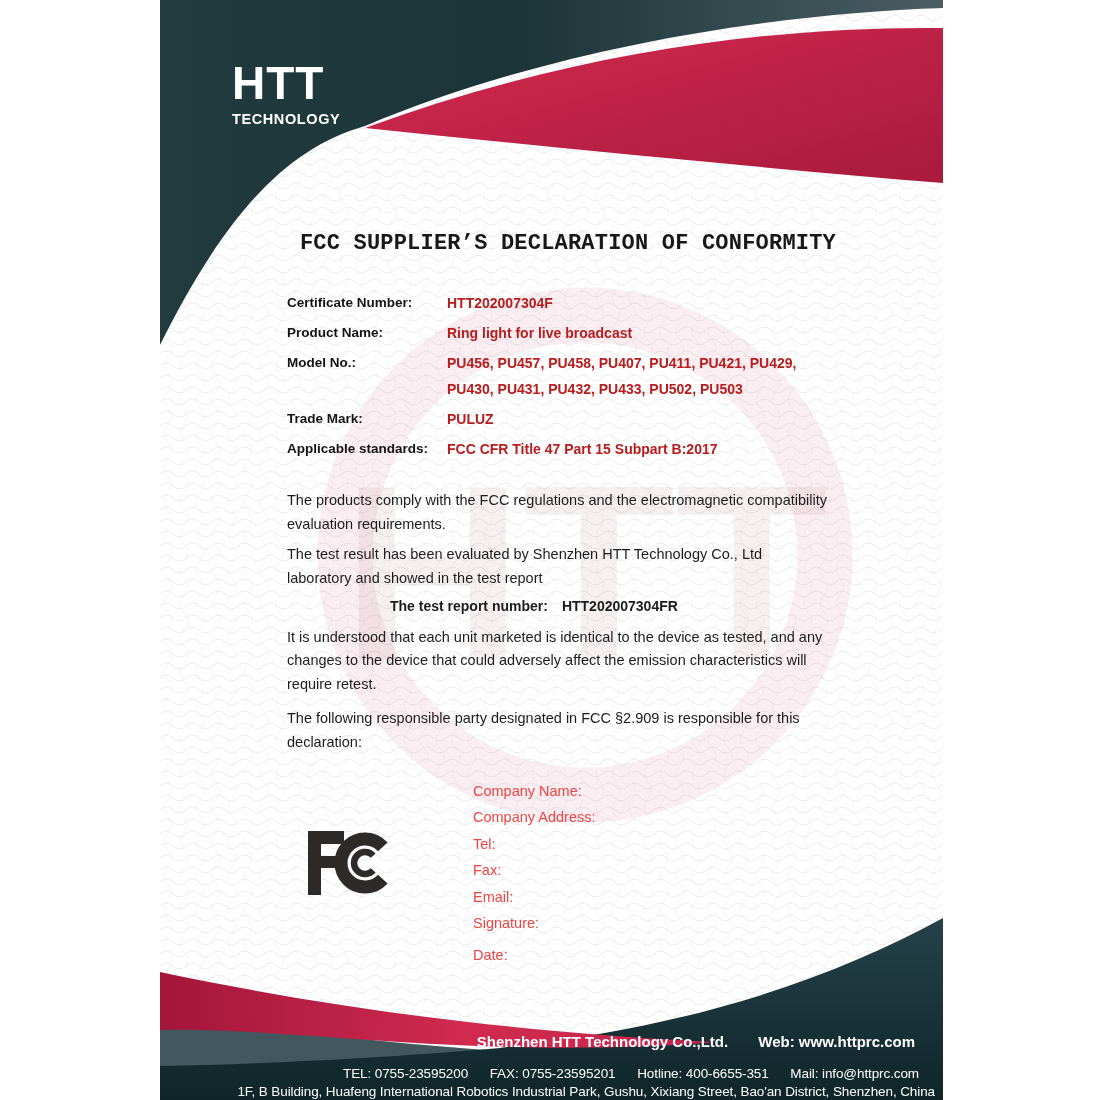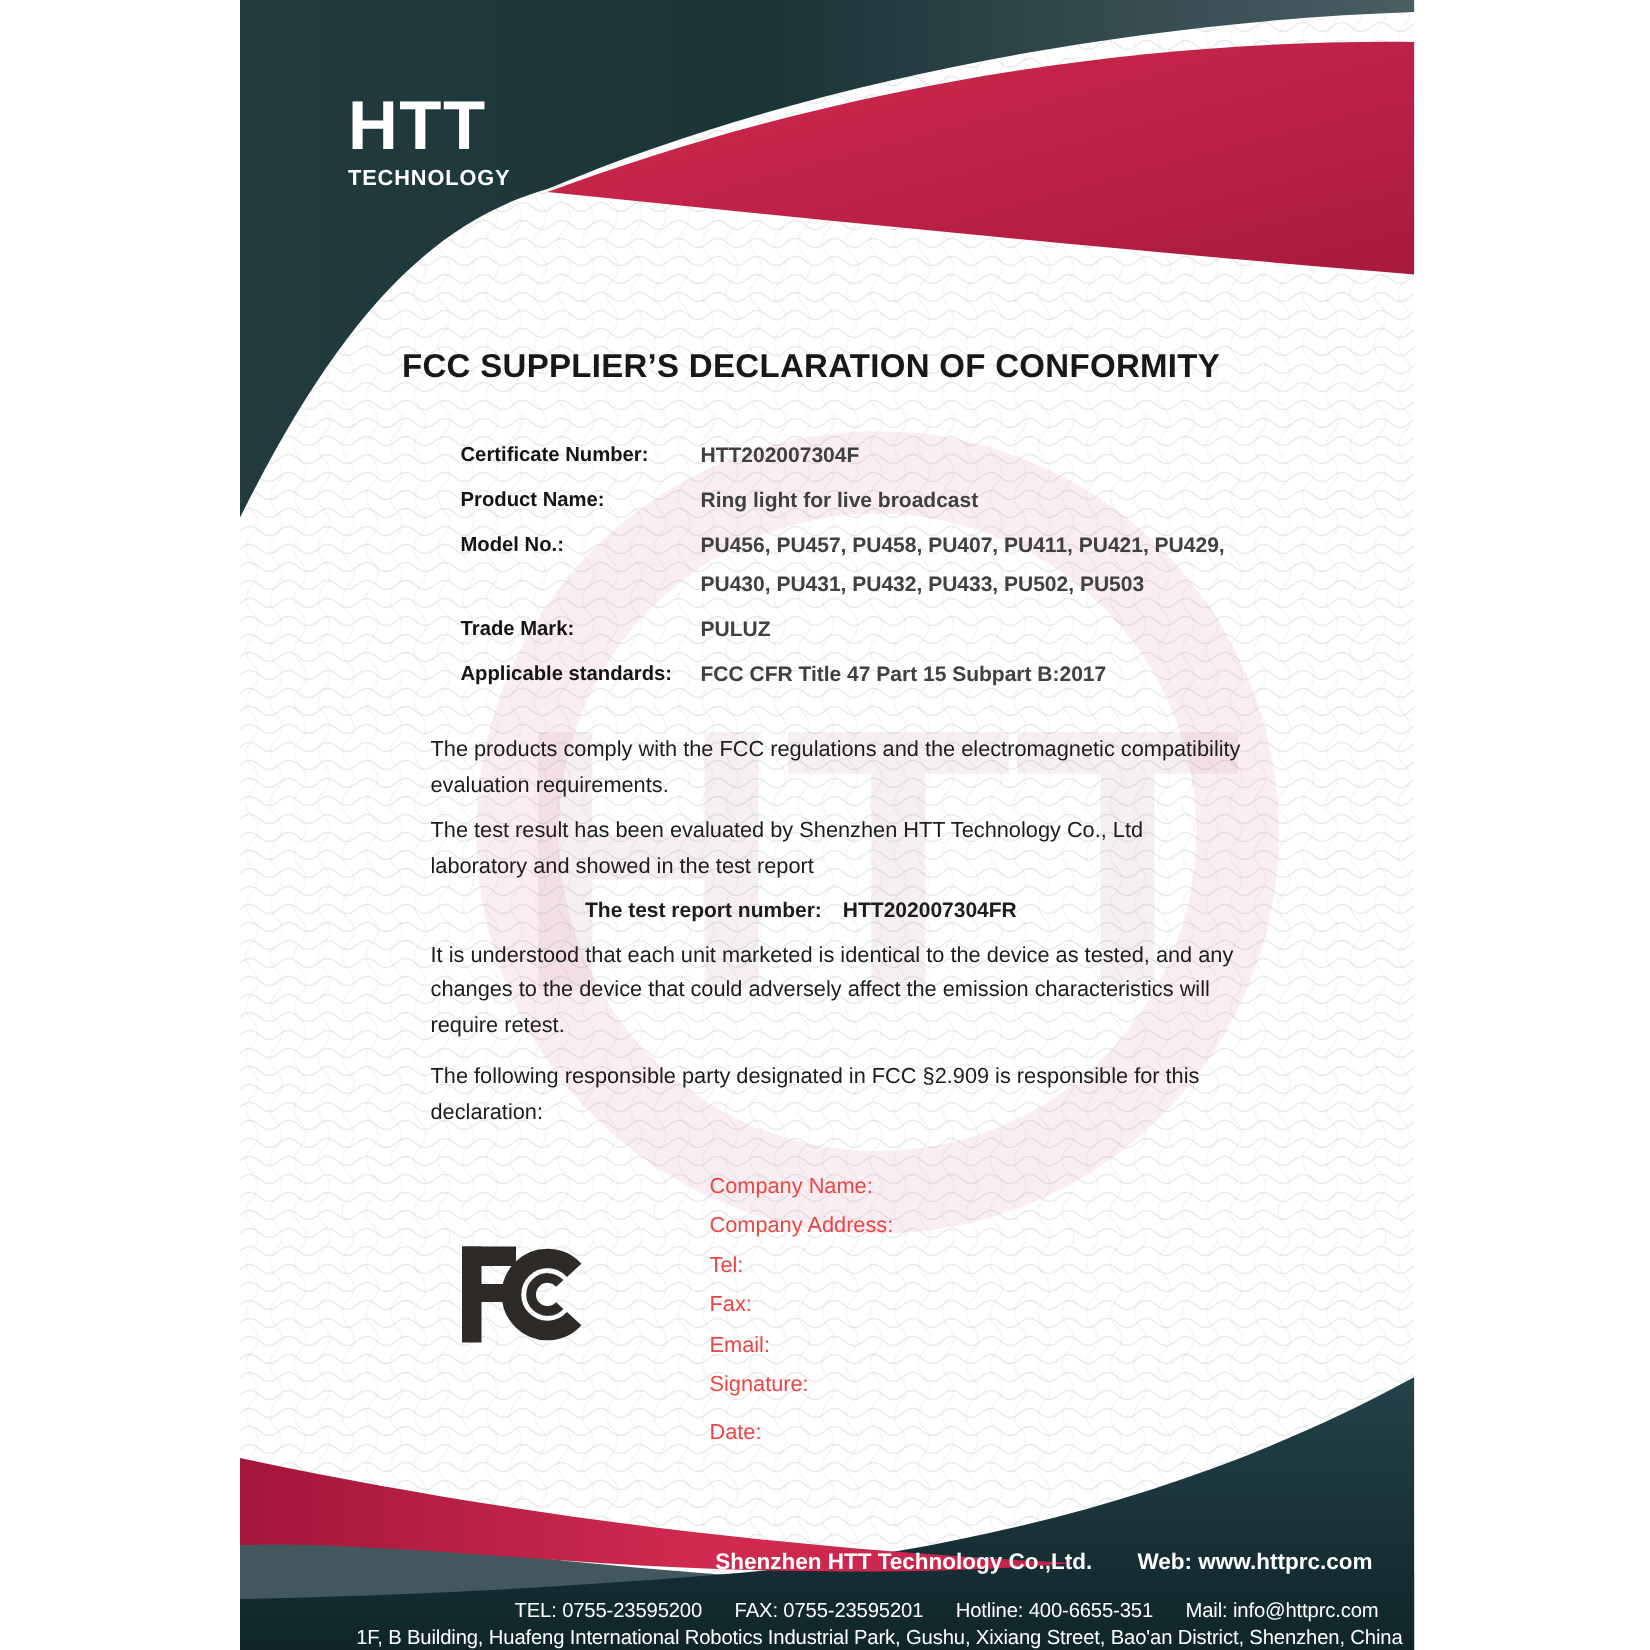--- a/index.html
+++ b/index.html
@@ -5,27 +5,27 @@
   html,body{margin:0;padding:0;background:#ffffff;}
   .stage{position:relative;width:1100px;height:1100px;background:#ffffff;overflow:hidden;
          font-family:"Liberation Sans","DejaVu Sans",sans-serif;}
   .doc{position:absolute;left:160px;top:0;width:783px;height:1100px;background:#ffffff;overflow:hidden;}
   .bg{position:absolute;left:0;top:0;width:783px;height:1100px;display:block;}
 
   .logo{position:absolute;left:72px;top:60px;color:#ffffff;z-index:3;}
   .logo-title{font-size:46px;font-weight:800;letter-spacing:1px;line-height:1;}
   .logo-sub{font-size:14.5px;font-weight:700;letter-spacing:0.6px;margin-top:5px;}
 
-  .cert-title{position:absolute;left:108px;top:231px;width:568px;text-align:left;
-              font-size:22px;font-weight:700;color:#181818;letter-spacing:0.2px;z-index:3;}
+  .cert-title{position:absolute;left:108px;top:231px;width:568px;text-align:right;
+              font-size:22px;font-weight:700;color:#181818;letter-spacing:0.2px;z-index:3;font-family:Liberation Mono, monospace;}
 
   .fields{position:absolute;left:127px;top:290px;width:540px;z-index:3;color:#1b1b1b;}
   .frow{display:flex;margin-bottom:4px;}
-  .flabel{width:160px;flex:none;font-weight:700;font-size:13.5px;line-height:26px;color:#141414;margin-left:20px;}
-  .fvalue{font-weight:700;font-size:14px;line-height:26px;color:#404040;}
+  .flabel{width:160px;flex:none;font-weight:700;font-size:13.5px;line-height:26px;color:#141414;}
+  .fvalue{font-weight:700;font-size:14px;line-height:26px;color:#b91c1c;}
   .fvalue div{line-height:26px;}
 
   .paras{position:absolute;left:127px;top:489px;width:542px;z-index:3;
          font-size:14.5px;line-height:23.5px;color:#1c1c1c;}
   .p1{margin:0 0 7px 0;}
   .p2{margin:0 0 5px 0;}
   .report{margin:0 0 7px 0;padding-left:103px;font-weight:700;font-size:14px;}
   .report .rep-val{margin-left:14px;}
   .p3{margin:0 0 11px 0;}
   .p4{margin:0;}

